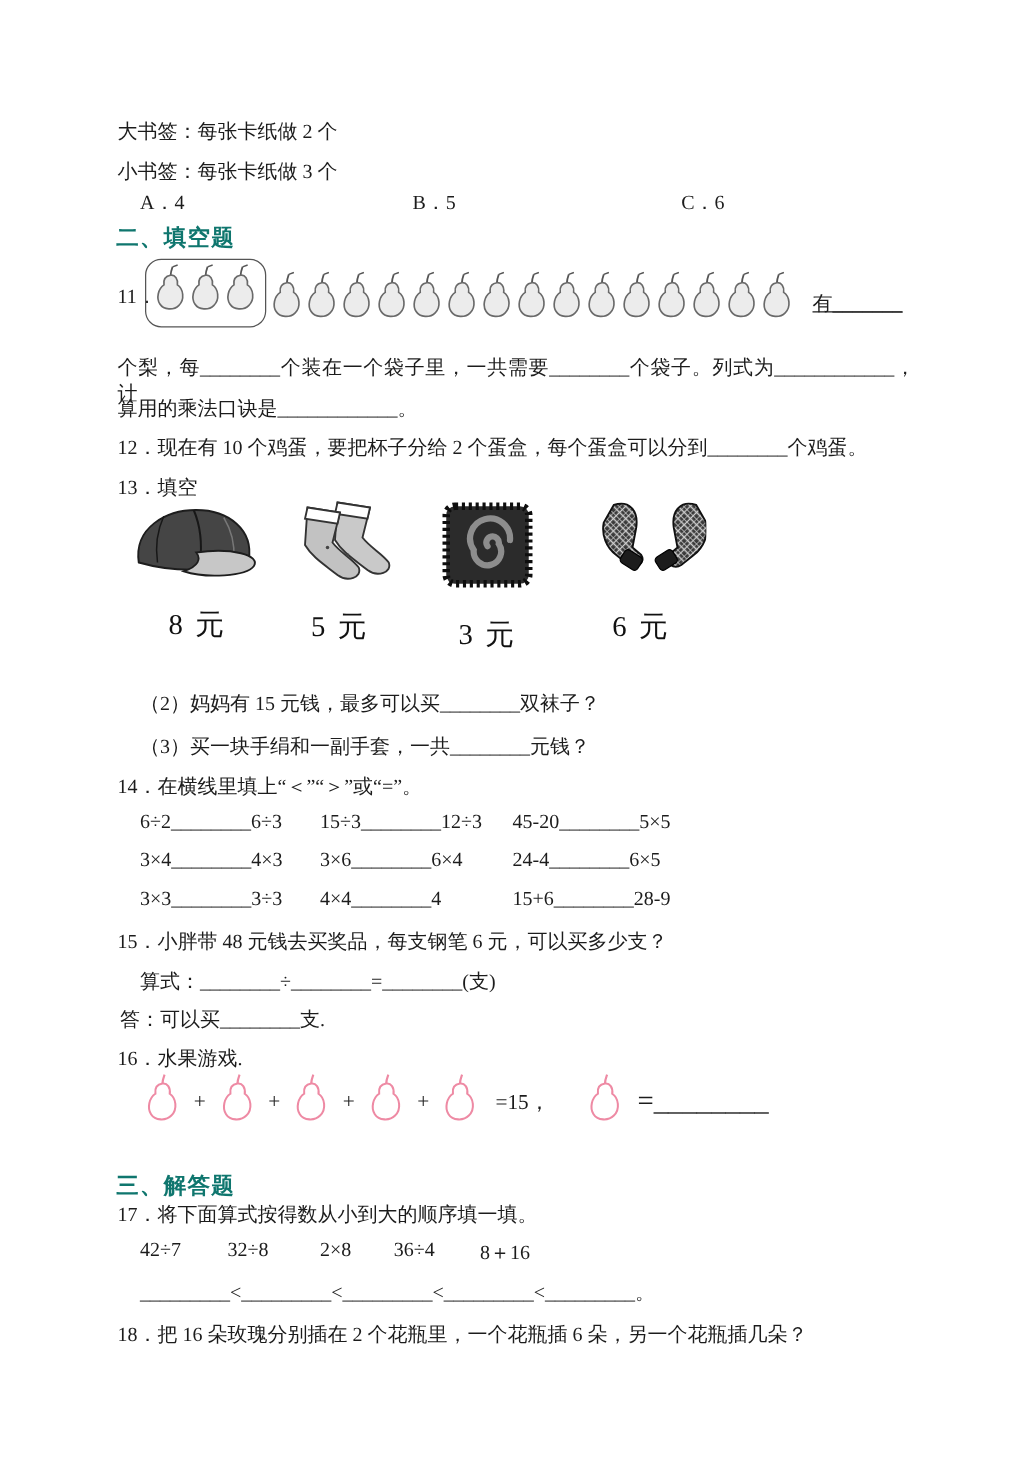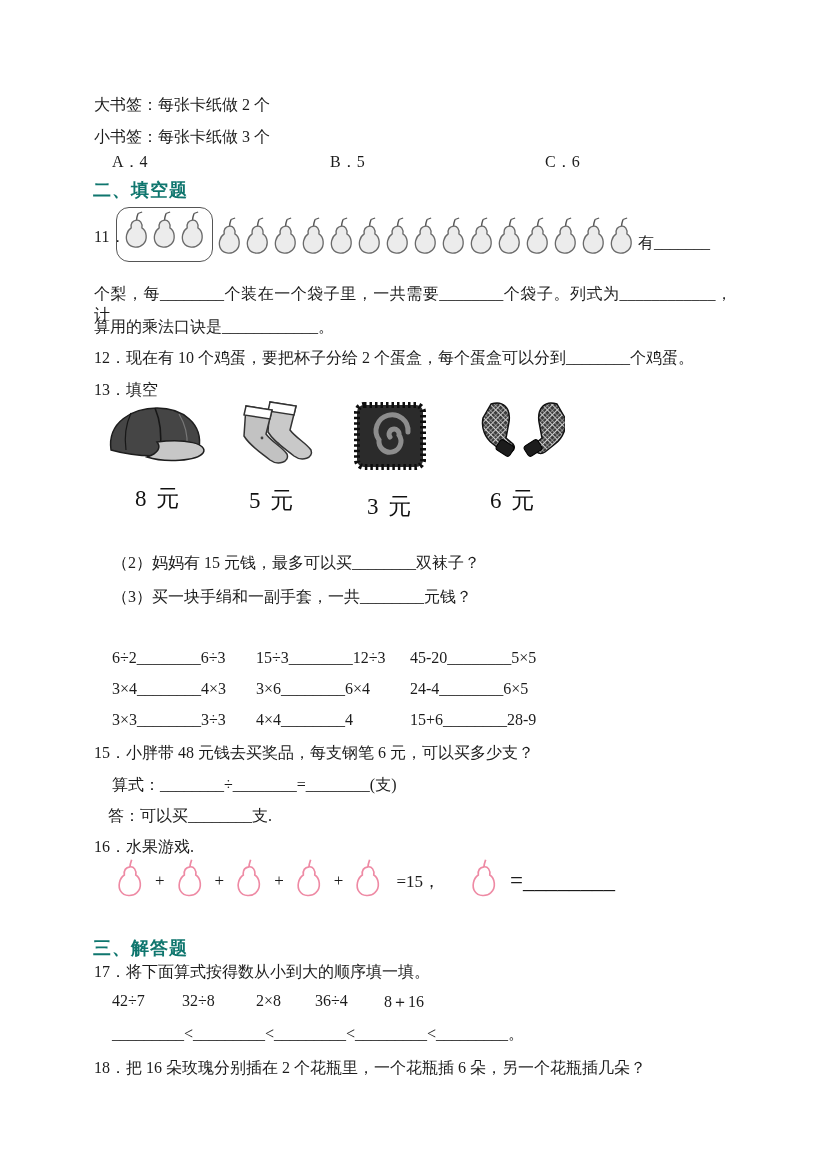--- a/index.html
+++ b/index.html
@@ -21,21 +21,21 @@
   .justified{white-space:normal;text-align:justify;text-align-last:justify;}
   
   .pear-row{display:flex;align-items:flex-end;}
   .pear-box{
     display:flex;align-items:flex-end;
     border:1.5px solid #555;border-radius:13px;
     padding:3px 6px 5px 6px;margin-right:3px;
   }
   .pear{display:inline-block;line-height:0;}
   .pear + .pear{margin-left:1px;}
-  .after-pears{margin-left:3px;padding-bottom:8px;}
+  .after-pears{margin-left:15px;padding-bottom:8px;text-decoration:underline;}
   
   .figure{position:absolute;display:flex;flex-direction:column;align-items:center;}
   .price{font-size:23px;color:#111;margin-top:15px;letter-spacing:2px;}
   
   .fruit-row{display:flex;align-items:center;}
   .fruit-row .plus{margin:0 7px;font-size:17px;}
   .fruit-row .term{display:flex;align-items:center;}
   .eq15{margin-left:10px;font-size:17px;}
   .gap{display:inline-block;width:26px;}
   .eqblank{font-size:23px;}
@@ -202,33 +202,34 @@
       <rect x="36" y="42" width="16" height="12" rx="3" transform="rotate(32 44 48)" fill="#1c1c1c" stroke="#000"></rect>
       <path d="M74 4 C62 0 54 8 56 22 L59 38 L52 44 C48 50 56 56 62 52 L72 44 C80 38 84 28 82 18 Z" fill="url(#xh)" stroke="#111" stroke-width="1.5" transform="translate(22 0)"></path>
       <rect x="64" y="42" width="16" height="12" rx="3" transform="rotate(-32 72 48)" fill="#1c1c1c" stroke="#000"></rect>
     </svg></span>
     <span class="price">6 元</span>
   </div>
 
   <div class="abs" style="left:112px;top:553px">（2）妈妈有 15 元钱，最多可以买________双袜子？</div>
   <div class="abs" style="left:112px;top:587px">（3）买一块手绢和一副手套，一共________元钱？</div>
 
+  <div class="abs" style="left:94px;top:619px">14．在横线里填上“＜”“＞”或“=”。</div>
   <div class="abs" style="left:112px;top:649px">6÷2________6÷3</div>
   <div class="abs" style="left:256px;top:649px">15÷3________12÷3</div>
   <div class="abs" style="left:410px;top:649px">45-20________5×5</div>
   <div class="abs" style="left:112px;top:680px">3×4________4×3</div>
   <div class="abs" style="left:256px;top:680px">3×6________6×4</div>
   <div class="abs" style="left:410px;top:680px">24-4________6×5</div>
   <div class="abs" style="left:112px;top:711px">3×3________3÷3</div>
   <div class="abs" style="left:256px;top:711px">4×4________4</div>
   <div class="abs" style="left:410px;top:711px">15+6________28-9</div>
 
   <div class="abs" style="left:94px;top:743px">15．小胖带 48 元钱去买奖品，每支钢笔 6 元，可以买多少支？</div>
   <div class="abs" style="left:112px;top:775px">算式：________÷________=________(支)</div>
-  <div class="abs" style="left:108px;top:806px">答：可以买________支.</div>
+  <div class="abs" style="left:96px;top:806px">答：可以买________支.</div>
 
   <div class="abs" style="left:94px;top:837px">16．水果游戏.</div>
   <div class="abs fruit-row" style="left:112px;top:857px">
     <span class="pear"><svg width="36" height="48" viewBox="0 0 26 44">
           <path d="M14.5 2.5 C13.5 5 13 7.5 12.8 10.5" stroke="#ee8aa4" stroke-width="1.6" fill="none"></path>
           <path d="M13 9 C16.5 8.5 19 12 18.3 16.5 C23 19.5 24.2 28 19.5 32.5 C15.5 36.6 7.5 36.2 4.6 31.5 C1.6 27 3.2 19.5 7.8 16.5 C7.2 12 9.5 9.5 13 9 Z" fill="#ffffff" stroke="#ee8aa4" stroke-width="1.5"></path>
         </svg></span>
     <span class="fruit-row">
         <span class="term">
           <span class="plus">+</span>

